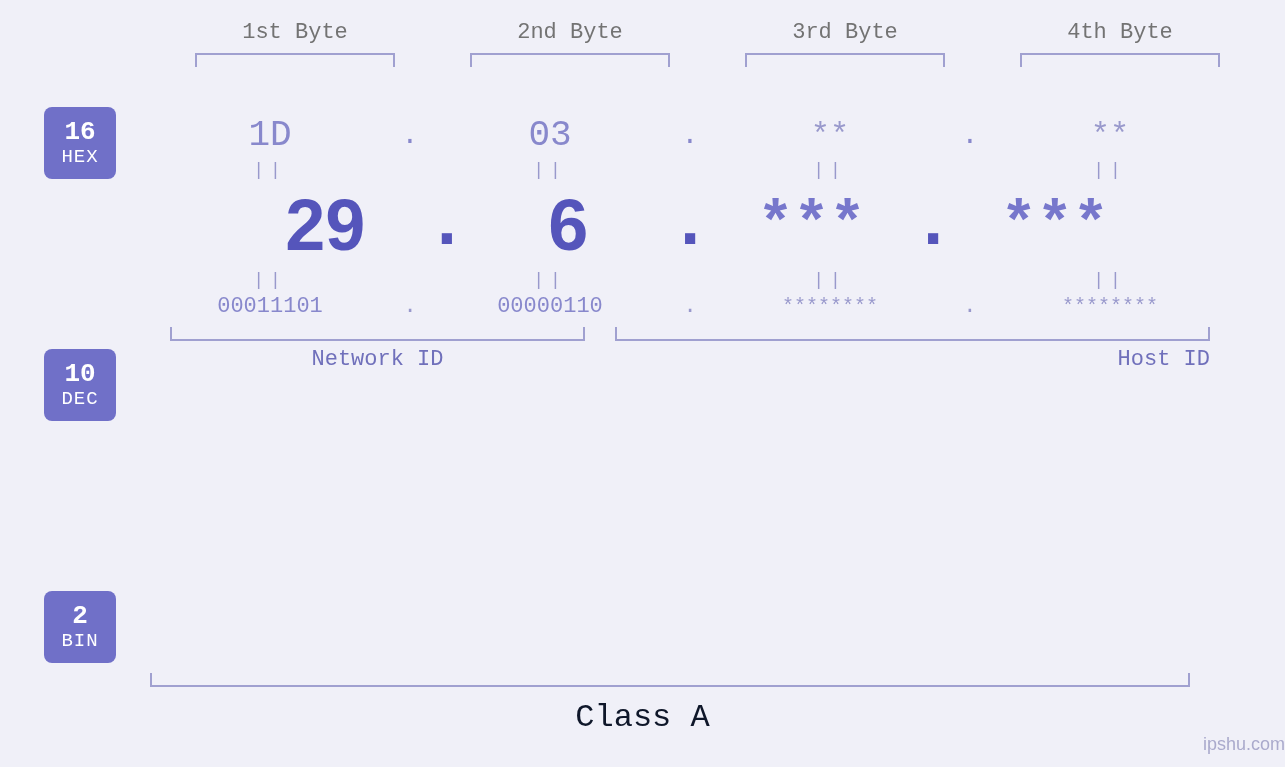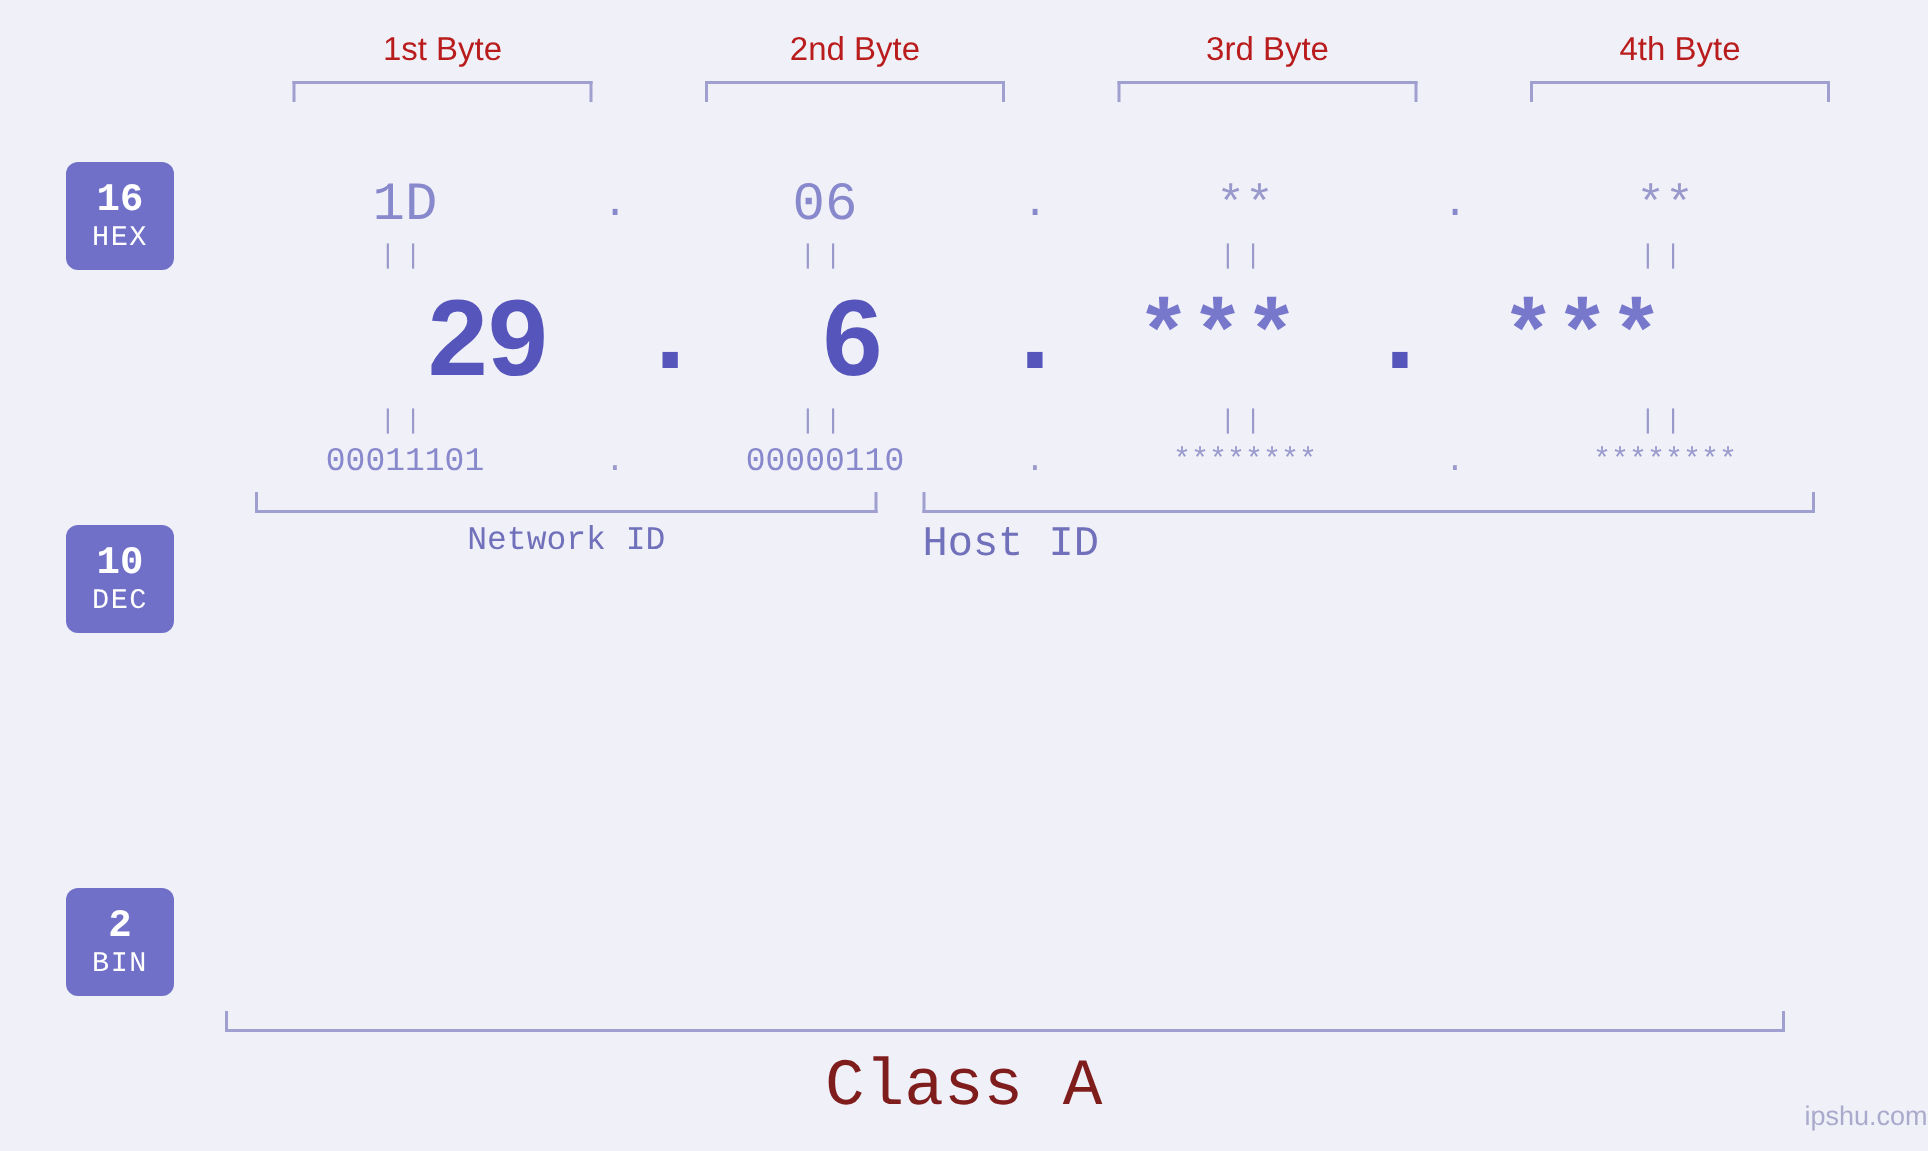--- a/index.html
+++ b/index.html
@@ -26,23 +26,23 @@
 
     
     .byte-headers {
       display: flex;
       width: 1100px;
       margin-left: 130px;
       justify-content: space-around;
       margin-bottom: 8px;
     }
     .byte-header {
-      color: #b91c1c;
+      color: #737373;
       font-size: 22px;
-      font-family: Liberation Sans, sans-serif;
+      font-family: Liberation Mono, monospace;
       text-align: center;
       width: 200px;
     }
 
     
     .brackets-row {
       display: flex;
       width: 1100px;
       margin-left: 130px;
       justify-content: space-around;
@@ -138,22 +138,22 @@
       font-size: 22px;
       font-family: 'Courier New', Courier, monospace;
     }
     .bin-asterisk {
       color: #9999cc;
       font-size: 20px;
     }
 
     .class-label {
       text-align: center;
-      color: #7f1d1d;
-      font-size: 44px;
+      color: #0f172a;
+      font-size: 32px;
       font-family: 'Courier New', Courier, monospace;
       margin-top: 10px;
     }
 
     .watermark {
       position: absolute;
       bottom: 12px;
       right: 0;
       color: #aaaacc;
       font-size: 18px;
@@ -199,21 +199,21 @@
     </div>
 
     <div class="data-area">
 
       <div style="display:flex; align-items:center; width:1100px; justify-content:space-between; padding: 0 30px; margin-top:28px;">
         <div class="byte-cell">
           <span class="hex-val">1D</span>
         </div>
         <div class="dot-sep">.</div>
         <div class="byte-cell">
-          <span class="hex-val">06</span>
+          <span class="hex-val">03</span>
         </div>
         <div class="dot-sep">.</div>
         <div class="byte-cell">
           <span class="hex-asterisk">**</span>
         </div>
         <div class="dot-sep">.</div>
         <div class="byte-cell">
           <span class="hex-asterisk">**</span>
         </div>
       </div>
@@ -278,21 +278,21 @@
 
         <div style="width:415px; height:14px; border-bottom:2px solid #a0a0d0; border-left:2px solid #a0a0d0; border-right:2px solid #a0a0d0;"></div>
         <div style="width:30px;"></div>
 
         <div style="flex:1; height:14px; border-bottom:2px solid #a0a0d0; border-left:2px solid #a0a0d0; border-right:2px solid #a0a0d0;"></div>
       </div>
 
       <div style="display:flex; width:1100px; padding: 6px 30px 0 30px;">
         <div style="width:415px; text-align:center; color:#7070bb; font-size:22px; font-family:'Courier New', monospace;">Network ID</div>
         <div style="width:30px;"></div>
-        <div style="flex:1; text-align:left; color:#7070bb; font-size:28px; font-family:'Courier New', monospace;">Host ID</div>
+        <div style="flex:1; text-align:right; color:#7070bb; font-size:22px; font-family:'Courier New', monospace;">Host ID</div>
       </div>
 
     </div>
   </div>
 
   <div style="margin-top:10px; width:1040px; margin-left:55px;">
     <div style="width:100%; height:14px; border-bottom:2px solid #a0a0d0; border-left:2px solid #a0a0d0; border-right:2px solid #a0a0d0;"></div>
   </div>
 
   <div style="margin-top:12px; text-align:center; width:100%;">

